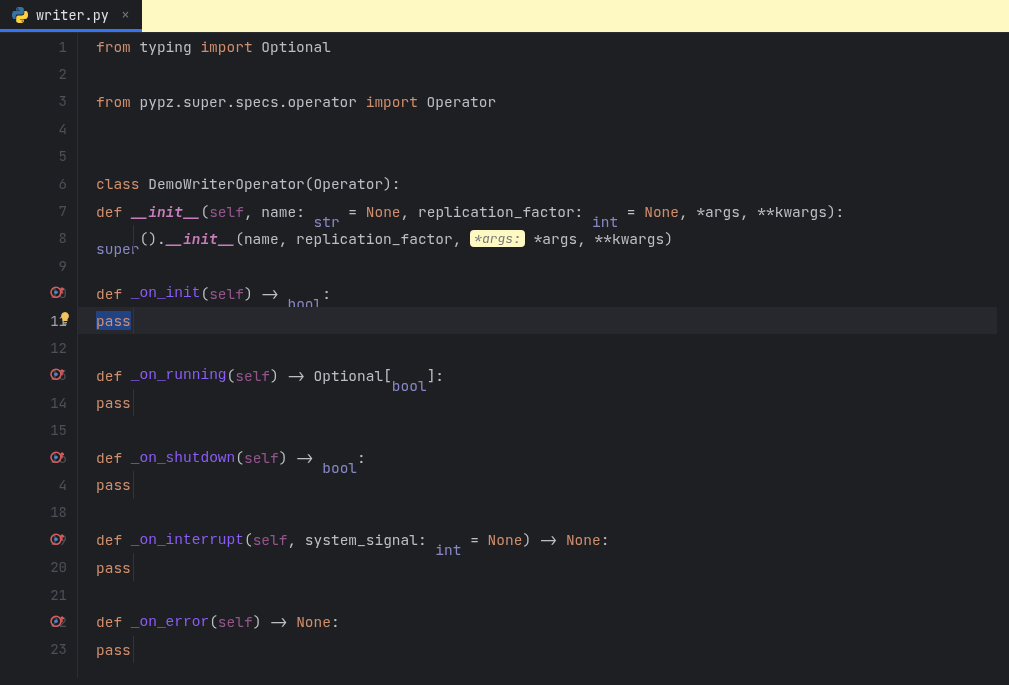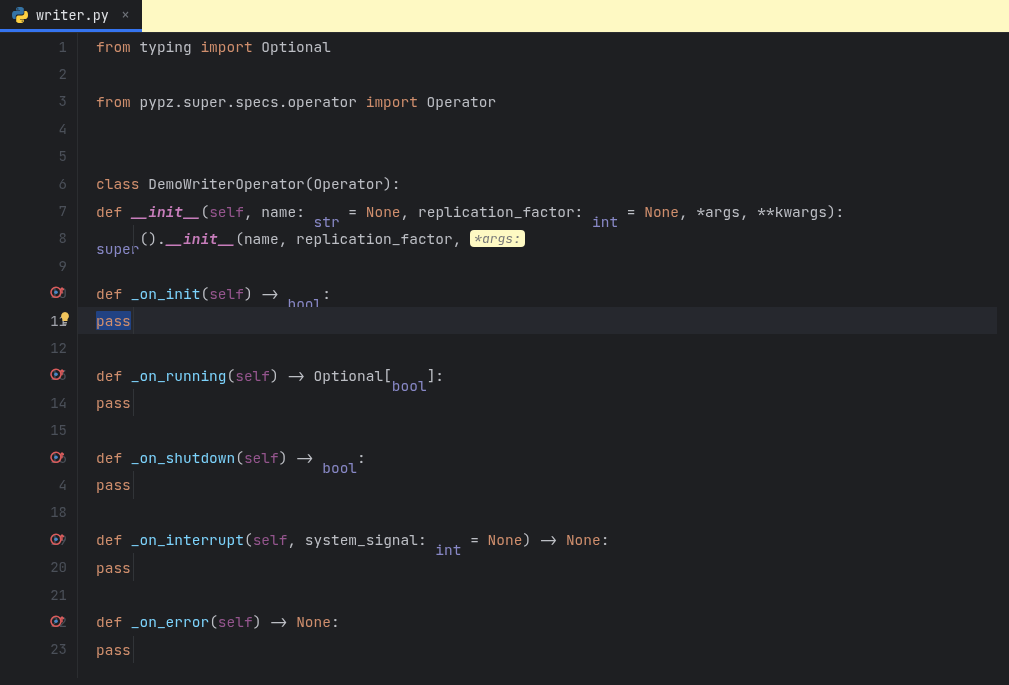--- a/index.html
+++ b/index.html
@@ -70,21 +70,21 @@
     position: absolute; left: 58px; top: 50%; transform: translateY(-55%);
     color: #f2c55c;
   }
   .indent-guide {
     position: absolute; top: 0; bottom: 0; width: 1px;
     background: #313438;
   }
   
   .kw   { color: #cf8e6d; }
   .dfn  { color: #c77dbb; font-style: italic; font-weight: bold; } 
-  .mfn  { color: #7dd3fc; }        
+  .mfn  { color: #8b5cf6; font-family: Liberation Mono, monospace; }        
   .self { color: #94558d; }
   .btype{ color: #8888c6; margin-top: 20px; }
   .none { color: #cf8e6d; text-align: center; }
   .hint { color: #787878; background: #fef9c3; padding: 0 4px; border-radius: 4px; font-size: 13px; font-style: italic; }
   .dim  { color: #bcbec4; }
 
 </style>
 </head>
 <body>
 
@@ -214,21 +214,21 @@
 
     <div class="line"><span class="kw">from </span><span class="dim">typing </span><span class="kw">import </span><span class="dim">Optional</span></div>
     <div class="line"></div>
     <div class="line"><span class="kw">from </span><span class="dim">pypz.super.specs.operator </span><span class="kw">import </span><span class="dim">Operator</span></div>
     <div class="line"></div>
     <div class="line"></div>
     <div class="line"><span class="kw">class </span><span class="dim">DemoWriterOperator</span><span class="dim">(Operator):</span></div>
 
     <div class="line">    <span class="kw">def </span><span class="dfn">__init__</span><span class="dim">(</span><span class="self">self</span><span class="dim">, name: </span><span class="btype">str</span><span class="dim"> = </span><span class="none">None</span><span class="dim">, replication_factor: </span><span class="btype">int</span><span class="dim"> = </span><span class="none">None</span><span class="dim">, *args, **kwargs):</span></div>
 
-    <div class="line"><span class="indent-guide" style="left:55px"></span>        <span class="btype">super</span><span class="dim">().</span><span class="dfn">__init__</span><span class="dim">(name, replication_factor, </span><span class="hint">*args:</span></div>
+    <div class="line"><span class="indent-guide" style="left:55px"></span>        <span class="btype">super</span><span class="dim">().</span><span class="dfn">__init__</span><span class="dim">(name, replication_factor, </span><span class="hint">*args:</span><span class="dim"> *args, **kwargs)</span></div>
 
     <div class="line"></div>
 
     <div class="line">    <span class="kw">def </span><span class="mfn">_on_init</span><span class="dim">(</span><span class="self">self</span><span class="dim">) -&gt; </span><span class="btype">bool</span><span class="dim">:</span></div>
 
     <div class="line highlight"><span class="indent-guide" style="left:55px"></span>        <span class="kw sel">pass</span></div>
 
     <div class="line"></div>
 
     <div class="line">    <span class="kw">def </span><span class="mfn">_on_running</span><span class="dim">(</span><span class="self">self</span><span class="dim">) -&gt; Optional[</span><span class="btype">bool</span><span class="dim">]:</span></div>

